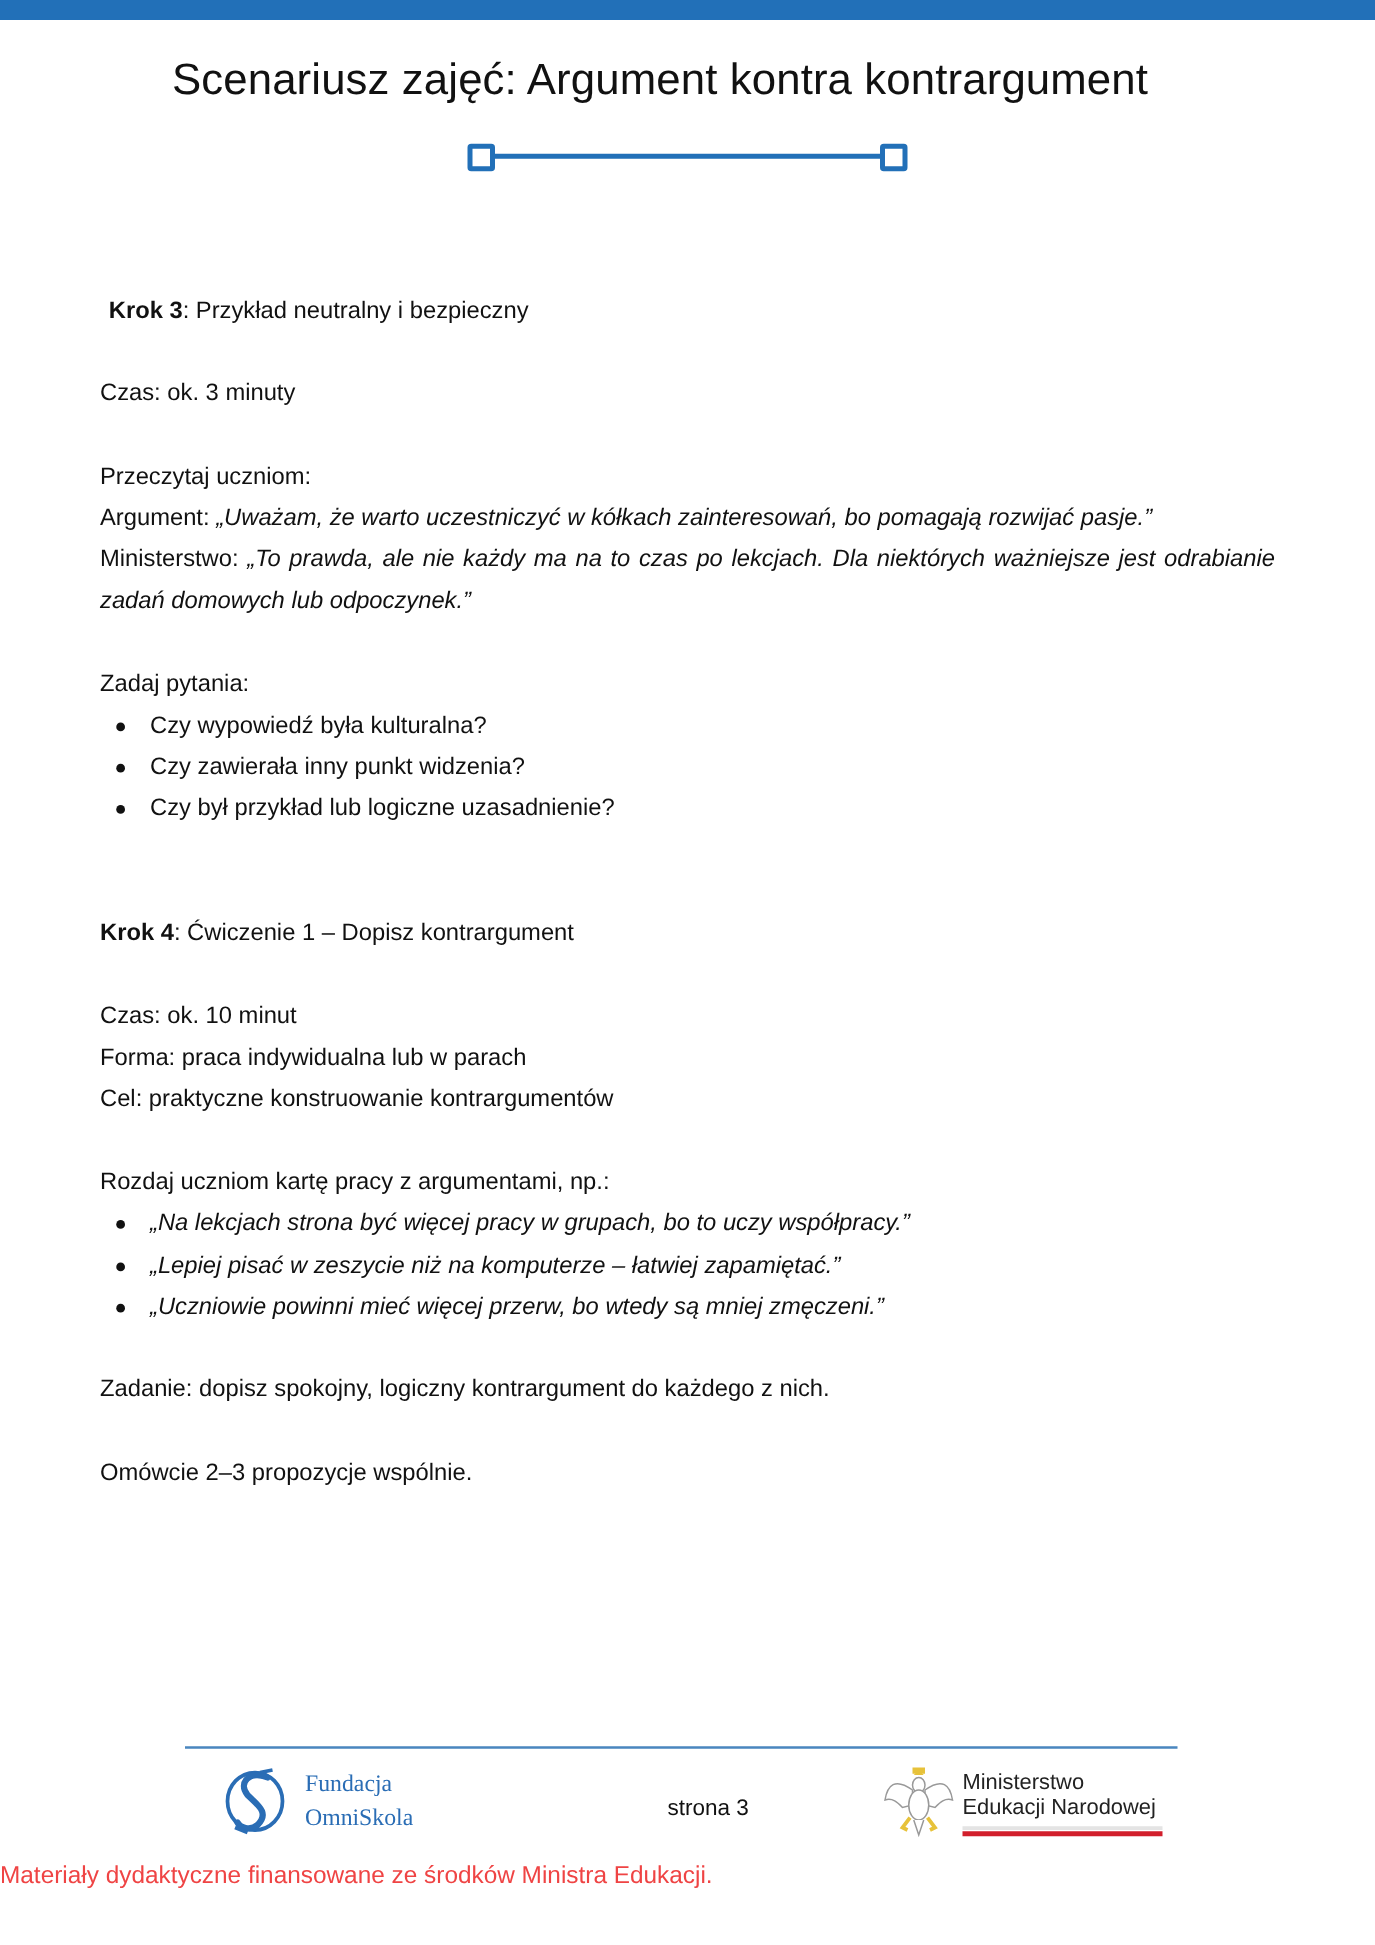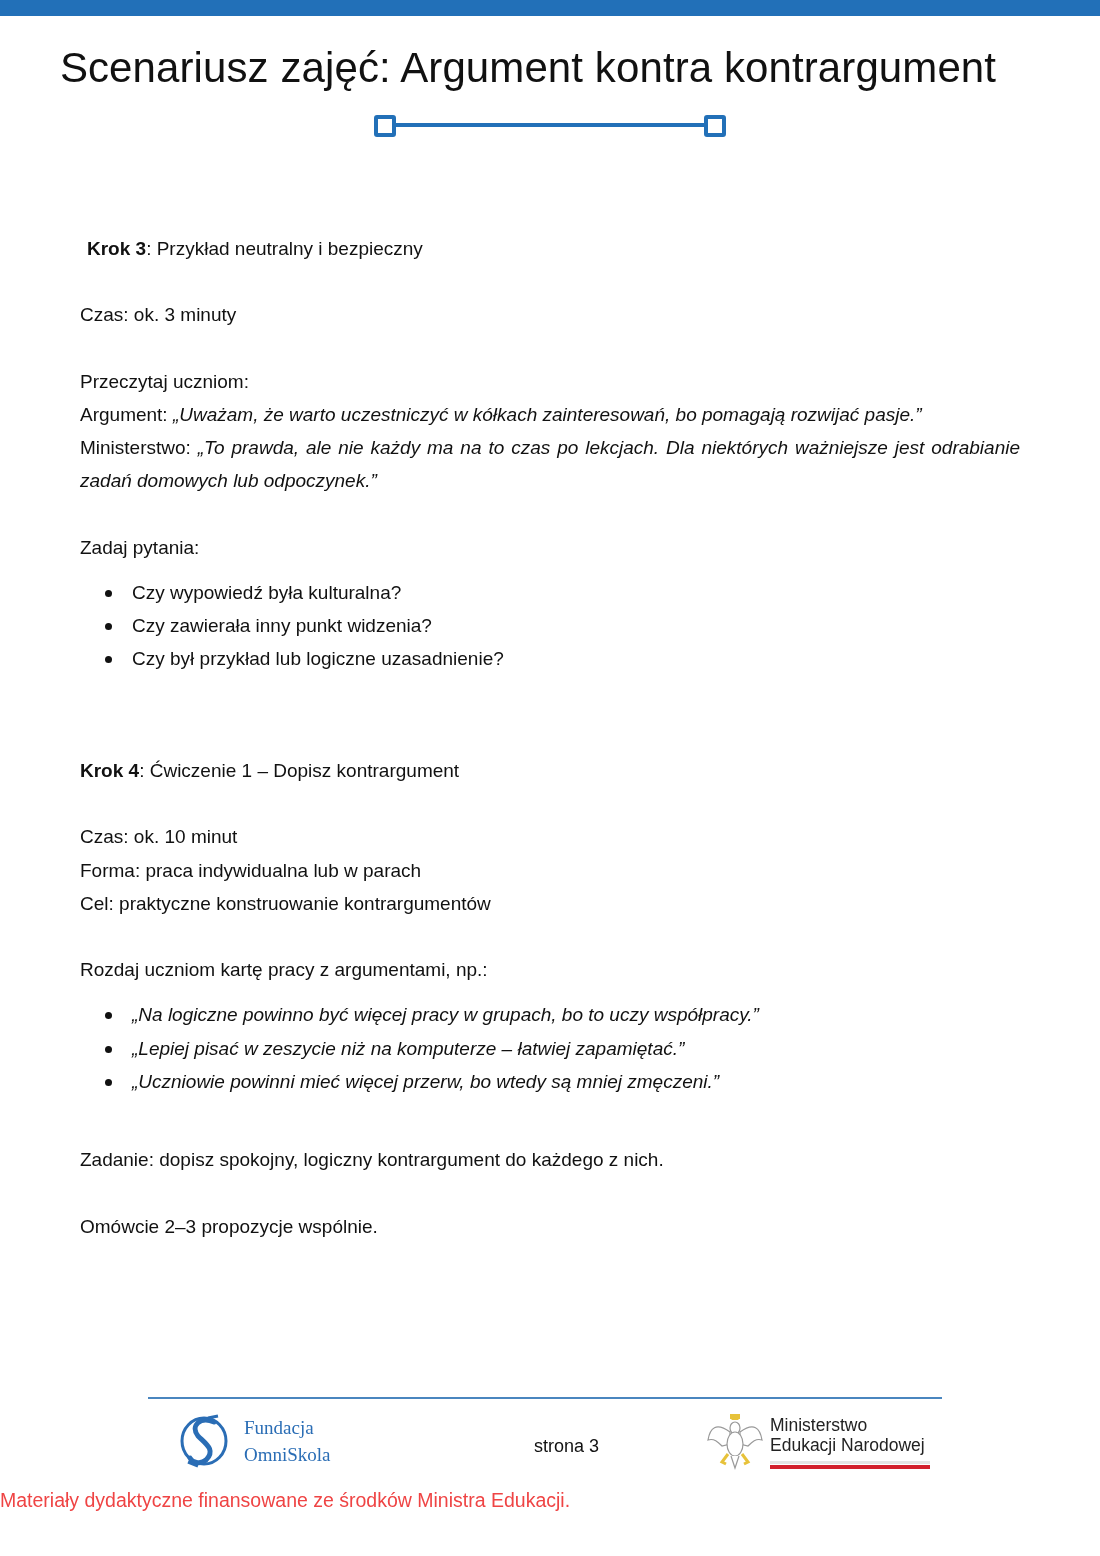--- a/index.html
+++ b/index.html
@@ -4,21 +4,21 @@
 <style>
   html, body { margin: 0; padding: 0; background: #ffffff; }
   body {
     width: 1100px; height: 1556px; position: relative; overflow: hidden;
     font-family: "DejaVu Sans", "Liberation Sans", sans-serif;
     color: #111111;
   }
   .top-bar { position: absolute; left: 0; top: 0; width: 1100px; height: 16px; background: #2270b8; }
   .title {
     position: absolute; left: 0; top: 44px; width: 1056px; text-align: center;
-    font-size: 42px; font-weight: normal; letter-spacing: 0.1px; color: #111;
+    font-size: 35px; font-weight: normal; letter-spacing: 0.1px; color: #111;
     font-family: "Liberation Sans", "DejaVu Sans", sans-serif;
   }
   .divider-deco { position: absolute; left: 374px; top: 114px; width: 352px; height: 22px; }
   .divider-deco .line { position: absolute; left: 10px; right: 10px; top: 9px; height: 4px; background: #2270b8; }
   .divider-deco .sq {
     position: absolute; top: 1px; width: 14px; height: 14px; border: 4px solid #2270b8; border-radius: 3px;
     background: #fff; box-sizing: content-box;
   }
   .divider-deco .sq.l { left: 0; }
   .divider-deco .sq.r { right: 0; }
@@ -26,21 +26,21 @@
   .content {
     position: absolute; left: 80px; top: 232px; width: 940px;
     font-size: 19px; line-height: 33.2px;
     font-family: "Liberation Sans", "DejaVu Sans", sans-serif;
   }
   .content p { margin: 0; }
   .blank { height: 33.2px; }
   .justify { text-align: justify; text-align-last: left; }
   em { font-style: italic; }
   b { font-weight: bold; }
-  ul { margin: 12px; padding: 0; list-style: none; }
+  ul { margin: 0; padding: 0; list-style: none; }
   ul li { position: relative; padding-left: 40px; }
   ul li::before {
     content: ""; position: absolute; left: 13px; top: 14px; width: 7px; height: 7px; border-radius: 50%; background: #111;
   }
   .indent-step { padding-left: 7px; }
 
   .footer-line { position: absolute; left: 148px; top: 1397px; width: 794px; height: 2px; background: #4a86bf; }
   .logo-omni { position: absolute; left: 178px; top: 1410px; width: 210px; height: 62px; }
   .logo-omni .s-mark { position: absolute; left: 0; top: 2px; width: 52px; height: 56px; }
   .logo-omni .name {
@@ -92,21 +92,21 @@
   <div class="blank"></div>
   <div class="blank"></div>
   <p><b>Krok 4</b><span>: Ćwiczenie 1 – Dopisz kontrargument</span></p>
   <div class="blank"></div>
   <p>Czas: ok. 10 minut</p>
   <p>Forma: praca indywidualna lub w parach</p>
   <p>Cel: praktyczne konstruowanie kontrargumentów</p>
   <div class="blank"></div>
   <p>Rozdaj uczniom kartę pracy z argumentami, np.:</p>
   <ul>
-    <li><em>„Na logiczne powinno być więcej pracy w grupach, bo to uczy współpracy.”</em></li>
+    <li><em>„Na lekcjach strona być więcej pracy w grupach, bo to uczy współpracy.”</em></li>
     <li><em>„Lepiej pisać w zeszycie niż na komputerze – łatwiej zapamiętać.”</em></li>
     <li><em>„Uczniowie powinni mieć więcej przerw, bo wtedy są mniej zmęczeni.”</em></li>
   </ul>
   <div class="blank"></div>
   <p>Zadanie: dopisz spokojny, logiczny kontrargument do każdego z nich.</p>
   <div class="blank"></div>
   <p>Omówcie 2–3 propozycje wspólnie.</p>
 </div>
 
 <div class="footer-line"></div>

